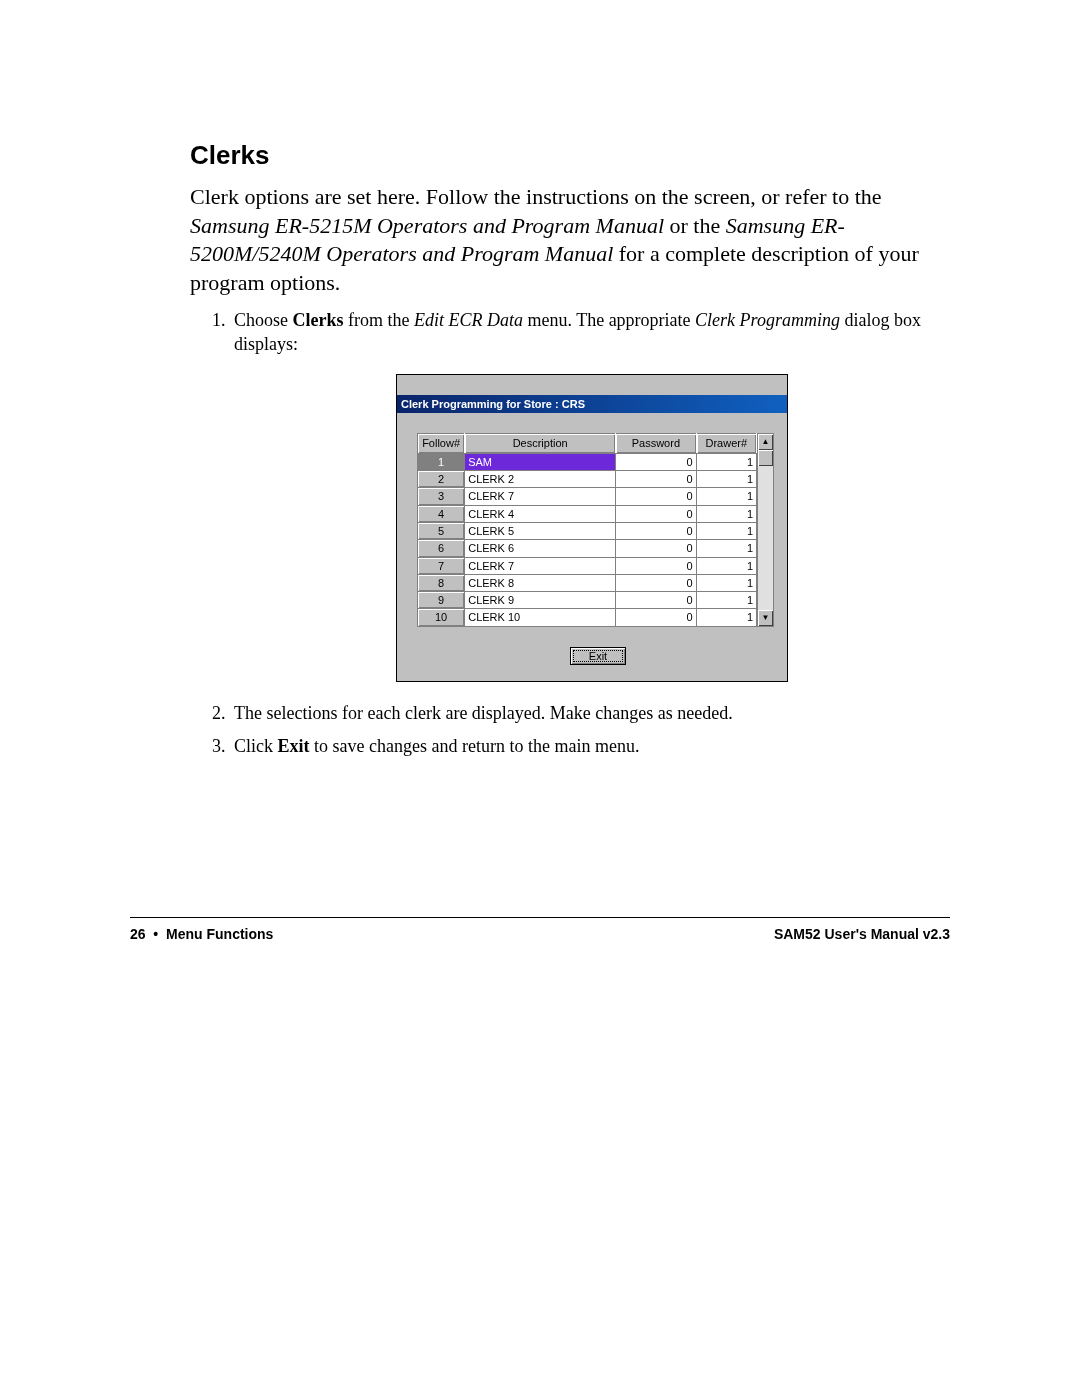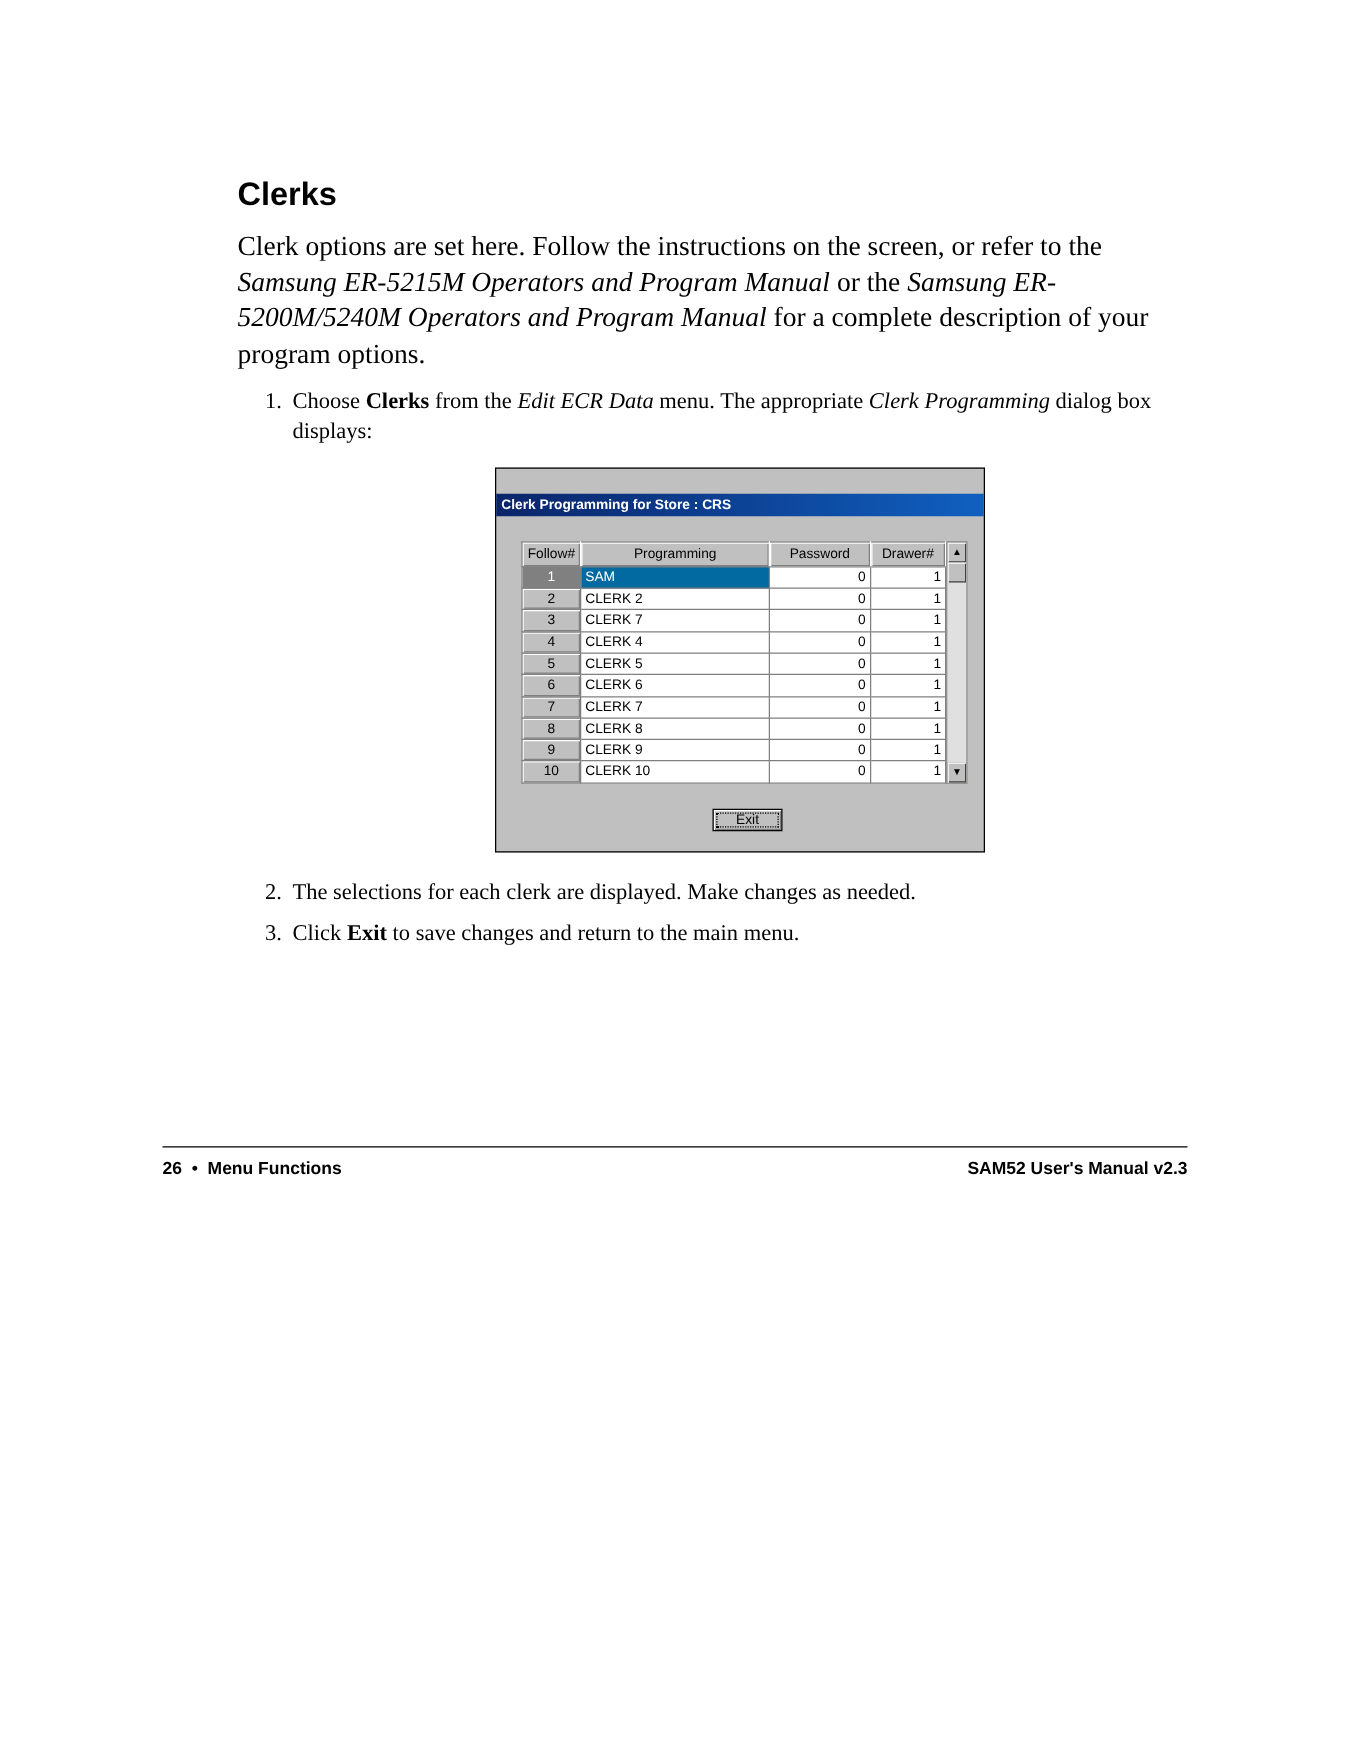--- a/index.html
+++ b/index.html
@@ -108,21 +108,21 @@
     color: #fff;
     box-shadow: none;
   }
   .col-num { width: 32px; }
   .col-desc { width: 150px; text-align: left; }
   .col-pwd { width: 80px; text-align: right; }
   .col-drw { width: 60px; text-align: right; }
   td.desc-cell { text-align: left; }
   td.num-cell { text-align: right; }
   td.desc-cell.selected {
-    background: #0369a1;
+    background: #6d28d9;
     color: #fff;
   }
 
   .scrollbar {
     width: 17px;
     background: #d4d0c8;
     border: 1px solid #808080;
     display: flex;
     flex-direction: column;
     margin-left:0;
@@ -199,21 +199,21 @@
 
       <div class="dialog-wrap">
         <div class="dialog">
           <div class="titlebar">Clerk Programming for Store :   CRS</div>
           <div class="dialog-inner">
             <div class="grid-area">
               <table class="grid">
                 <thead>
                   <tr>
                     <th class="col-num">Follow#</th>
-                    <th class="col-desc">Programming</th>
+                    <th class="col-desc">Description</th>
                     <th class="col-pwd">Password</th>
                     <th class="col-drw">Drawer#</th>
                   </tr>
                 </thead>
                 <tbody id="clerk-rows">
                     <tr>
                       <td class="rownum selected">1</td>
                       <td class="desc-cell selected">SAM</td>
                       <td class="num-cell">0</td>
                       <td class="num-cell">1</td>

